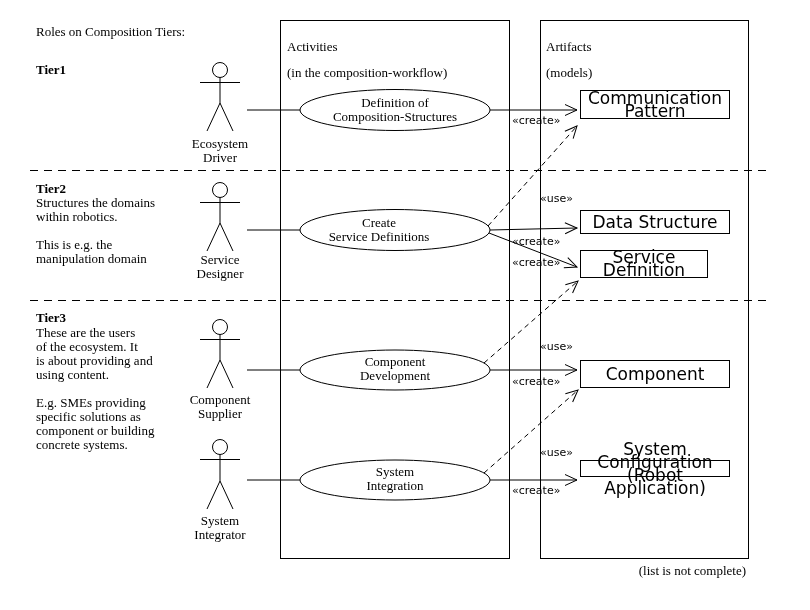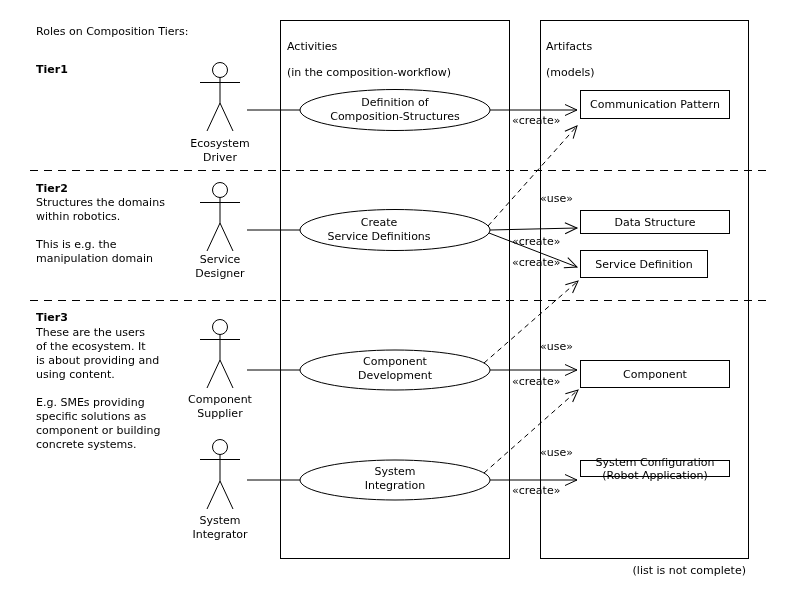--- a/index.html
+++ b/index.html
@@ -6,29 +6,29 @@
   .canvas {
     position:relative; width:810px; height:610px; background:#ffffff;
     font-family:"DejaVu Sans", "Liberation Sans", sans-serif; color:#000;
     overflow:hidden;
   }
   svg.layer { position:absolute; left:0; top:0; }
   .ln   { stroke:#000; stroke-width:1; fill:none; }
   .shape{ stroke:#000; stroke-width:1; fill:#fff; }
   .dash { stroke-dasharray:8,6; }
   .udash{ stroke-dasharray:5,4; }
-  .t { position:absolute; font-size:11px; line-height:14px; white-space:pre-line; }
+  .t { position:absolute; font-size:13px; line-height:14px; white-space:pre-line;font-family:Liberation Serif, serif; }
   .b { font-weight:bold; }
   .center { text-align:center; }
   .hdr { line-height:13px; }
   .hdr span { display:block; }
   .artifact-box {
     position:absolute; box-sizing:border-box; border:1px solid #000; background:#fff;
     display:flex; align-items:center; justify-content:center;
-    font-size:11px; line-height:13px; text-align:center; white-space:pre-line;
+    font-size:17px; line-height:13px; text-align:center; white-space:pre-line;
   }
   .stereo { position:absolute; font-size:11px; line-height:14px;margin-top:20px; }
   .right { text-align:right; }
 </style>
 </head>
 <body>
 
 <div class="canvas">
 
   <svg class="layer" width="810" height="610" viewBox="0 0 810 610">

